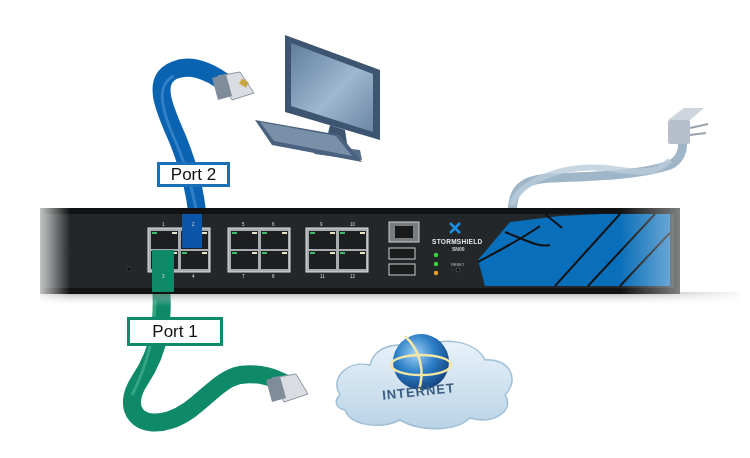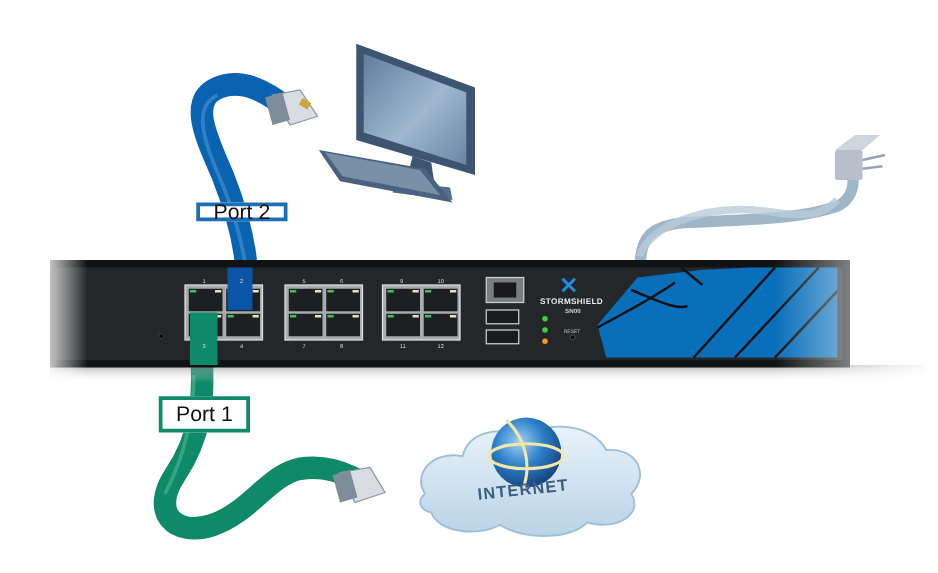--- a/index.html
+++ b/index.html
@@ -3,22 +3,22 @@
 <meta charset="utf-8">
 <style>
   html, body { margin:0; padding:0; background:#ffffff; }
   body { width:750px; height:458px; position:relative; overflow:hidden; font-family:"Liberation Sans", sans-serif; }
   .layer { position:absolute; left:0; top:0; width:750px; height:458px; }
   .label-box {
     position:absolute; background:#fff; border:3px solid; box-sizing:border-box;
     font-family:"Liberation Sans", sans-serif; font-size:17px; color:#111;
     display:flex; align-items:center; justify-content:center;
   }
-  .port2 { left:157px; top:162px; width:73px; height:15px; border-color:#1a6fb6; }
-  .port1 { left:127px; top:317px; width:73px; height:29px; border-color:#0f8a6a; }
+  .port2 { left:157px; top:162px; width:73px; height:25px; border-color:#1a6fb6; }
+  .port1 { left:127px; top:317px; width:96px; height:29px; border-color:#0f8a6a; }
   .brand { position:absolute; left:432px; top:238px; font-size:6.5px; font-weight:bold; color:#e8e8e8; letter-spacing:0.3px; }
   .model { position:absolute; left:452px; top:246px; font-size:5px; font-weight:bold; color:#cfcfcf; }
   .reset { position:absolute; left:451px; top:262px; font-size:4px; color:#bbb; }
   .portnum { position:absolute; font-size:4.5px; color:#ddd; }
   .inet { position:absolute; left:382px; top:384px; font-size:13px; font-weight:bold; color:#3b5e80; letter-spacing:1px; transform:rotate(-6deg); }
 </style>
 </head>
 <body>
 
 <svg class="layer" viewBox="0 0 750 458" xmlns="http://www.w3.org/2000/svg">

